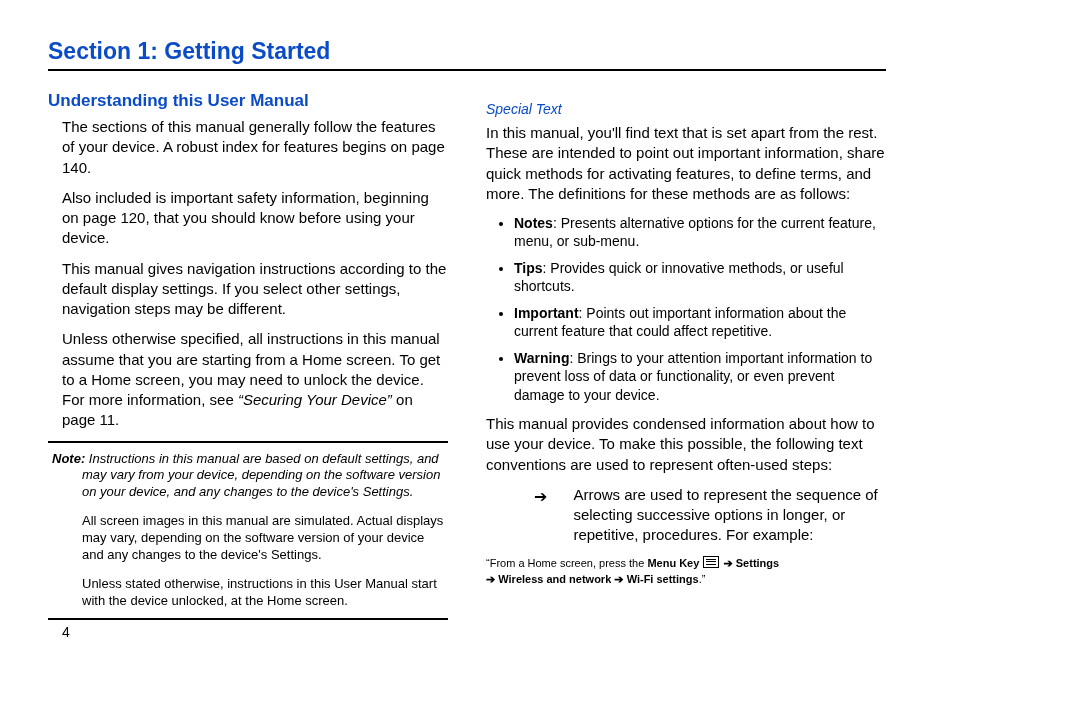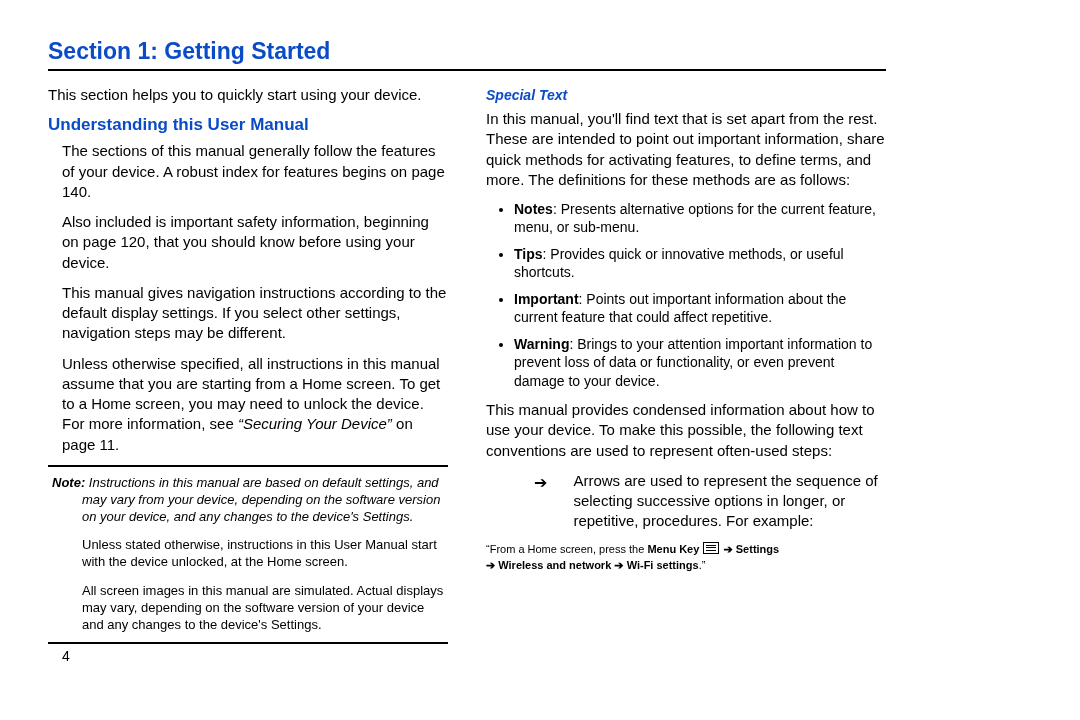--- a/index.html
+++ b/index.html
@@ -41,24 +41,24 @@
     line-height: 1.35;
   }
   .sub-h1 {
     color: #0a4bc7;
     font-weight: bold;
     font-size: 17px;
     margin: 6px 0 6px 0;
   }
   .sub-h2 {
     color: #0a4bc7;
-    font-weight: bold;
+    font-weight: normal;
     font-style: italic;
     font-size: 14px;
-    margin: 2px 0 6px 0;
+    margin: 16px 0 6px 0;
   }
   .indent-body p {
     margin-left: 14px;
   }
   .italic { font-style: italic; }
   .bold { font-weight: bold; }
 
   .note-block {
     border-top: 2px solid #000;
     border-bottom: 2px solid #000;
@@ -147,39 +147,38 @@
 <body>
 
 <div class="page">
 
   <h1 class="section-title">Section 1: Getting Started</h1>
   <hr class="hr-thick">
 
   <div class="columns">
 
     <div class="col">
-      <p>This section helps you to quickly start using your device.</p>
 
       <div class="sub-h1">Understanding this User Manual</div>
 
       <div class="indent-body">
         <p>The sections of this manual generally follow the features of your device. A robust index for features begins on page 140.</p>
         <p>Also included is important safety information, beginning on page 120, that you should know before using your device.</p>
         <p>This manual gives navigation instructions according to the default display settings. If you select other settings, navigation steps may be different.</p>
         <p>
           <span>Unless otherwise specified, all instructions in this manual assume that you are starting from a Home screen. To get to a Home screen, you may need to unlock the device. For more information, see </span><span class="italic">“Securing Your Device”</span><span> on page 11.</span>
         </p>
       </div>
 
       <div class="note-block">
         <p class="first">
           <span class="bold">Note:</span><span> Instructions in this manual are based on default settings, and may vary from your device, depending on the software version on your device, and any changes to the device's Settings.</span>
         </p>
+        <p>All screen images in this manual are simulated. Actual displays may vary, depending on the software version of your device and any changes to the device's Settings.</p>
         <p>Unless stated otherwise, instructions in this User Manual start with the device unlocked, at the Home screen.</p>
-        <p>All screen images in this manual are simulated. Actual displays may vary, depending on the software version of your device and any changes to the device's Settings.</p>
       </div>
 
       <div class="pagenum">4</div>
     </div>
 
     <div class="col">
       <div class="sub-h2">Special Text</div>
       <p>In this manual, you'll find text that is set apart from the rest. These are intended to point out important information, share quick methods for activating features, to define terms, and more. The definitions for these methods are as follows:</p>
 
       <ul class="bullets">

